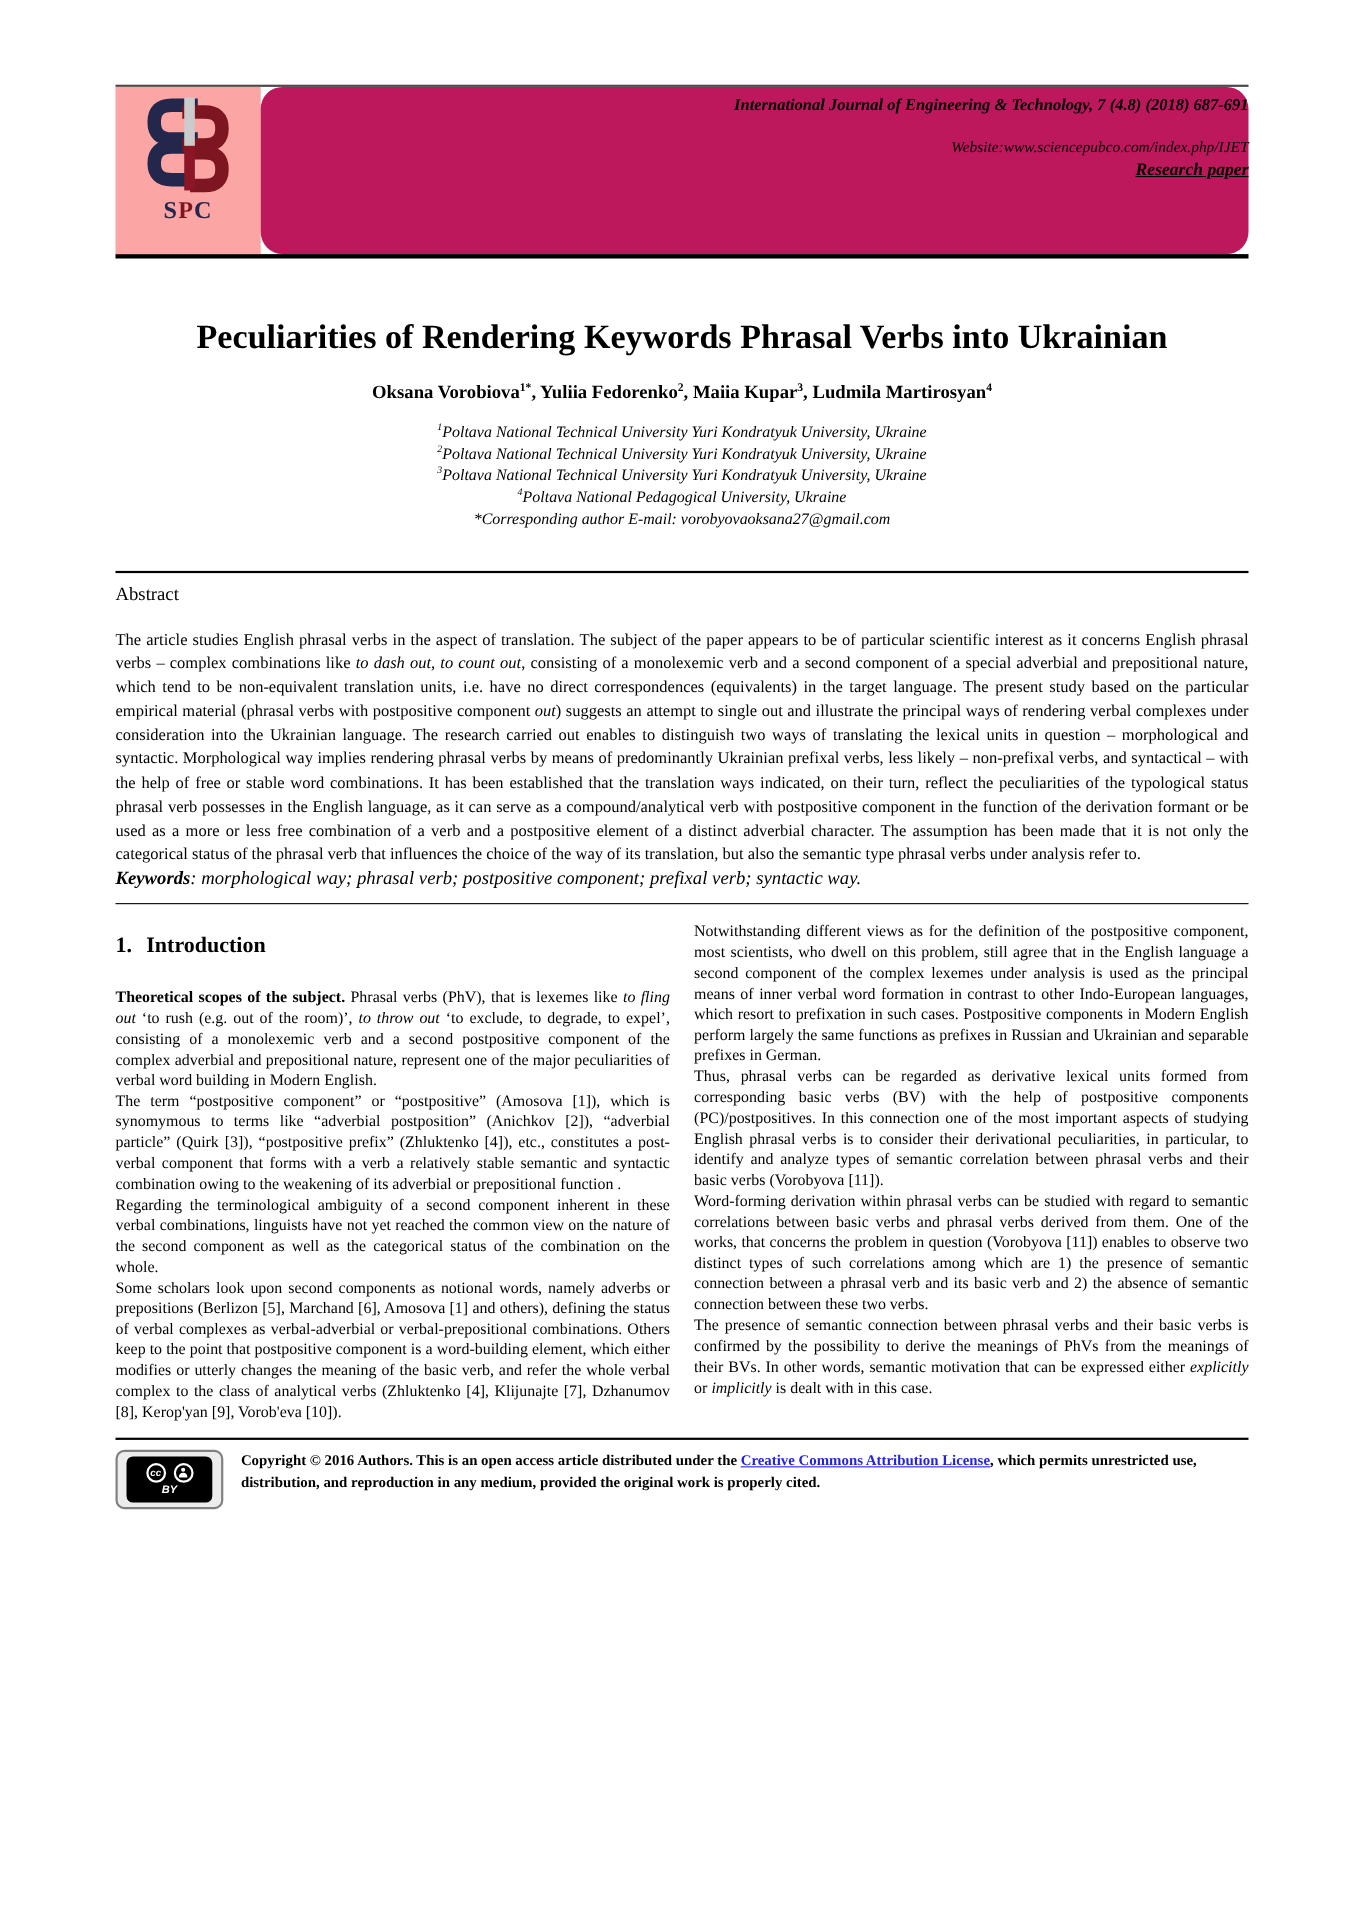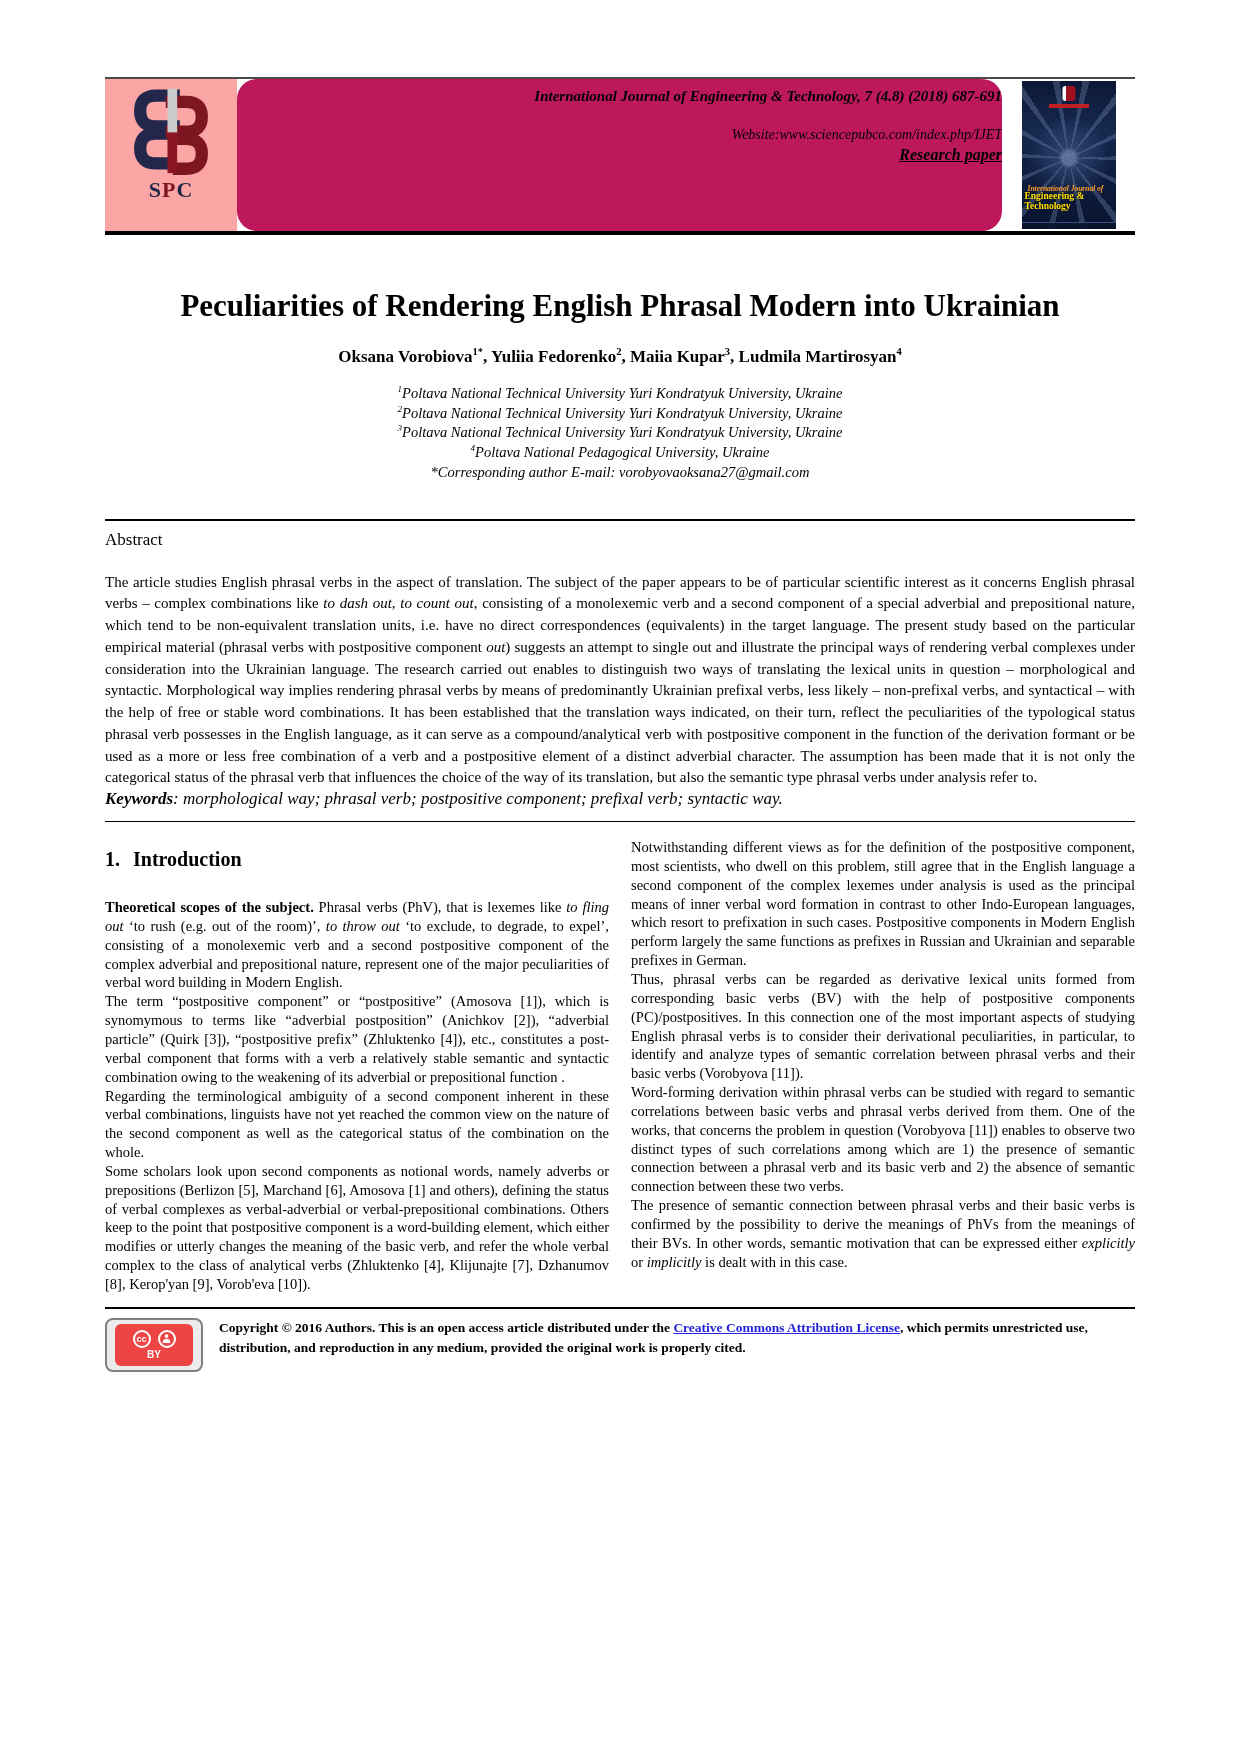--- a/index.html
+++ b/index.html
@@ -53,22 +53,22 @@
   
   .columns { display:flex; gap:22px; margin-top:16px; }
   .col { flex:1; font-size:14.5px; line-height:1.30; text-align:justify; }
   .intro-heading { font-size:20px; font-weight:bold; margin:8px 0 26px 0; }
   .intro-heading .num { margin-right:13px; }
   .col p { margin:0; }
   
   .page-footer { margin-top:13px; border-top:2px solid #000; padding-top:9px; display:flex; gap:16px; }
   .cc-outer { width:98px; height:54px; flex:0 0 auto; border:2px solid #808080; border-radius:8px;
     background:#ececec; display:flex; align-items:center; justify-content:center; }
-  .cc-badge { width:78px; height:42px; background:#ef4444; border-radius:6px; display:flex;
-    flex-direction:column; align-items:center; justify-content:center; color:#fff; }
+  .cc-badge { width:78px; height:42px; background:#000000; border-radius:6px; display:flex;
+    flex-direction:column; align-items:center; justify-content:center; color:#fff;font-style:italic; }
   .cc-circles { display:flex; gap:7px; }
   .cc-circle { width:18px; height:18px; border:2px solid #fff; border-radius:50%;
     display:flex; align-items:center; justify-content:center; font-size:9px; font-weight:bold;
     font-family:"Liberation Sans", sans-serif; }
   .cc-by-label { font-size:10px; font-weight:bold; margin-top:1px; font-family:"Liberation Sans", sans-serif; }
   .copyright { flex:1; font-size:13.5px; font-weight:bold; line-height:1.5; }
   .link { color:#2323dd; text-decoration:underline; cursor:pointer; }
 </style>
 </head>
 <body>
@@ -85,32 +85,23 @@
         <rect x="46" y="6" width="11" height="50" fill="#cbcbcb"></rect>
         <rect x="46" y="56" width="11" height="46" fill="#8c1626"></rect>
       </svg>
       <div class="logo-text"><span class="navy">S</span><span class="red">P</span><span class="navy">C</span></div>
     </div>
     <div class="header-mid">
       <div class="citation">International Journal of Engineering &amp; Technology, 7 (4.8) (2018) 687-691</div>
       <div class="website">Website:www.sciencepubco.com/index.php/IJET</div>
       <div class="paper-type">Research paper</div>
     </div>
-    <div class="cover-box">
-      <div class="cover">
-        <div class="cover-mark"></div>
-        <div class="cover-band"></div>
-        <div class="cover-line1">International Journal of</div>
-        <div class="cover-line2">Engineering &amp; Technology</div>
-        <div class="cover-strip"></div>
-      </div>
-    </div>
   </header>
 
-  <h1 class="article-title">Peculiarities of Rendering English Phrasal Modern into Ukrainian</h1>
+  <h1 class="article-title">Peculiarities of Rendering Keywords Phrasal Verbs into Ukrainian</h1>
   <div class="authors-line"><span>Oksana Vorobiova</span><sup>1*</sup><span>, Yuliia Fedorenko</span><sup>2</sup><span>, Maiia Kupar</span><sup>3</sup><span>, Ludmila Martirosyan</span><sup>4</sup></div>
   <div class="affiliations">
     <div><sup>1</sup><span>Poltava National Technical University Yuri Kondratyuk University, Ukraine</span></div>
     <div><sup>2</sup><span>Poltava National Technical University Yuri Kondratyuk University, Ukraine</span></div>
     <div><sup>3</sup><span>Poltava National Technical University Yuri Kondratyuk University, Ukraine</span></div>
     <div><sup>4</sup><span>Poltava National Pedagogical University, Ukraine</span></div>
     <div>*Corresponding author E-mail: vorobyovaoksana27@gmail.com</div>
   </div>
 
   <hr class="rule rule-abstract">

